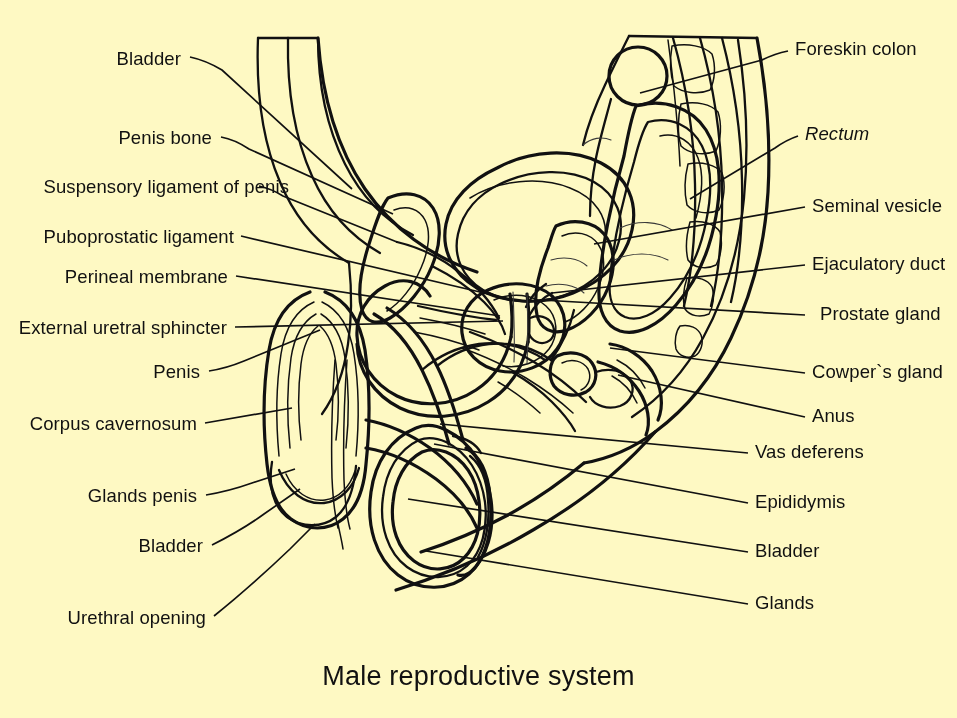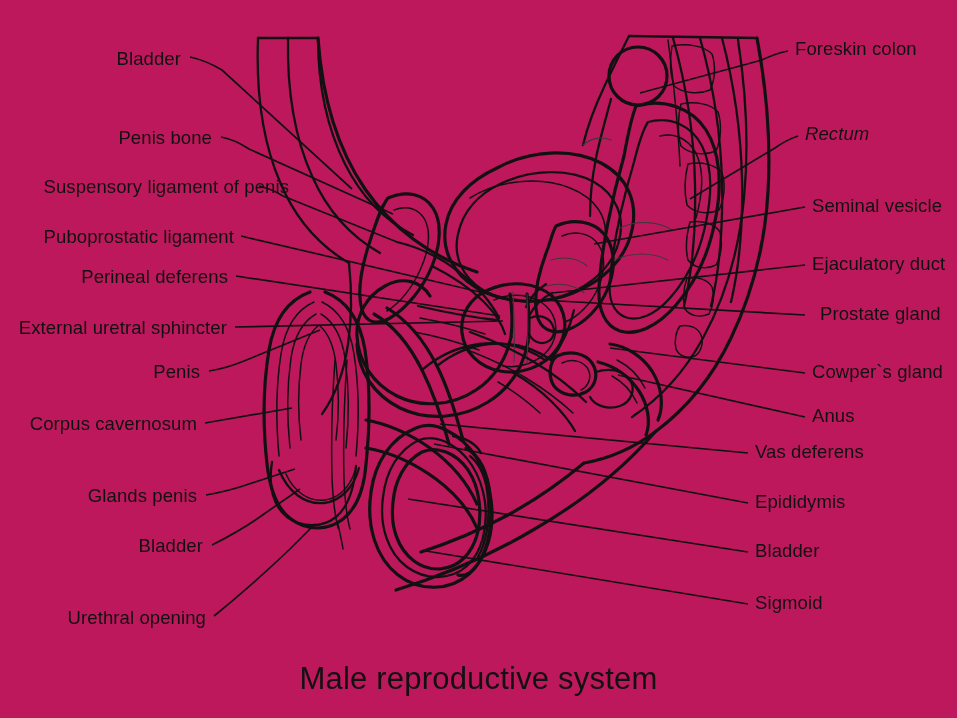--- a/index.html
+++ b/index.html
@@ -9,21 +9,21 @@
     background: #ffffff;
   }
   body {
     font-family: "Liberation Sans", sans-serif;
     -webkit-font-smoothing: antialiased;
   }
   #figure {
     position: relative;
     width: 957px;
     height: 718px;
-    background: #be185d;
+    background: #fef9c3;
     overflow: hidden;
   }
   #figure svg {
     position: absolute;
     top: 0;
     left: 0;
     width: 957px;
     height: 718px;
   }
   .anat {
@@ -50,21 +50,21 @@
     white-space: nowrap;
     letter-spacing: 0.1px;
   }
   .label.left  { text-align: right; transform: translateY(-50%); }
   .label.right { text-align: left;  transform: translateY(-50%); }
   #title {
     position: absolute;
     left: 0;
     width: 957px;
     text-align: center;
-    font-size: 31px;
+    font-size: 27px;
     color: #111111;
     letter-spacing: 0.2px;
   }
 </style>
 </head>
 <body>
 
 <div id="figure">
 
   <svg viewBox="0 0 957 718" xmlns="http://www.w3.org/2000/svg">
@@ -419,37 +419,37 @@
         <path class="leader" d="M 748 604 L 426 551"></path>
       </g>
 
   </svg>
 
   <div id="labels-left">
       <div class="label left" style="right: 776px; top: 59px;">Bladder</div>
       <div class="label left" style="right: 745px; top: 138px;">Penis bone</div>
       <div class="label left" style="right: 668px; top: 187px;">Suspensory ligament of penis</div>
       <div class="label left" style="right: 723px; top: 237px;">Puboprostatic ligament</div>
-      <div class="label left" style="right: 729px; top: 277px;">Perineal deferens</div>
+      <div class="label left" style="right: 729px; top: 277px;">Perineal membrane</div>
       <div class="label left" style="right: 730px; top: 328px;">External uretral sphincter</div>
       <div class="label left" style="right: 757px; top: 372px;">Penis</div>
       <div class="label left" style="right: 760px; top: 424px;">Corpus cavernosum</div>
       <div class="label left" style="right: 760px; top: 496px;">Glands penis</div>
       <div class="label left" style="right: 754px; top: 546px;">Bladder</div>
       <div class="label left" style="right: 751px; top: 618px;">Urethral opening</div>
     </div>
   <div id="labels-right">
       <div class="label right" style="left: 795px; top: 49px;">Foreskin colon</div>
       <div class="label right" style="left: 805px; top: 134px; font-style: italic;">Rectum</div>
       <div class="label right" style="left: 812px; top: 206px;">Seminal vesicle</div>
       <div class="label right" style="left: 812px; top: 264px;">Ejaculatory duct</div>
       <div class="label right" style="left: 820px; top: 314px;">Prostate gland</div>
       <div class="label right" style="left: 812px; top: 372px;">Cowper`s gland</div>
       <div class="label right" style="left: 812px; top: 416px;">Anus</div>
       <div class="label right" style="left: 755px; top: 452px;">Vas deferens</div>
       <div class="label right" style="left: 755px; top: 502px;">Epididymis</div>
       <div class="label right" style="left: 755px; top: 551px;">Bladder</div>
-      <div class="label right" style="left: 755px; top: 603px;">Sigmoid</div>
+      <div class="label right" style="left: 755px; top: 603px;">Glands</div>
     </div>
 
   <div id="title" style="top: 661px;">Male reproductive system</div>
 
 </div>
 
 </body></html>

